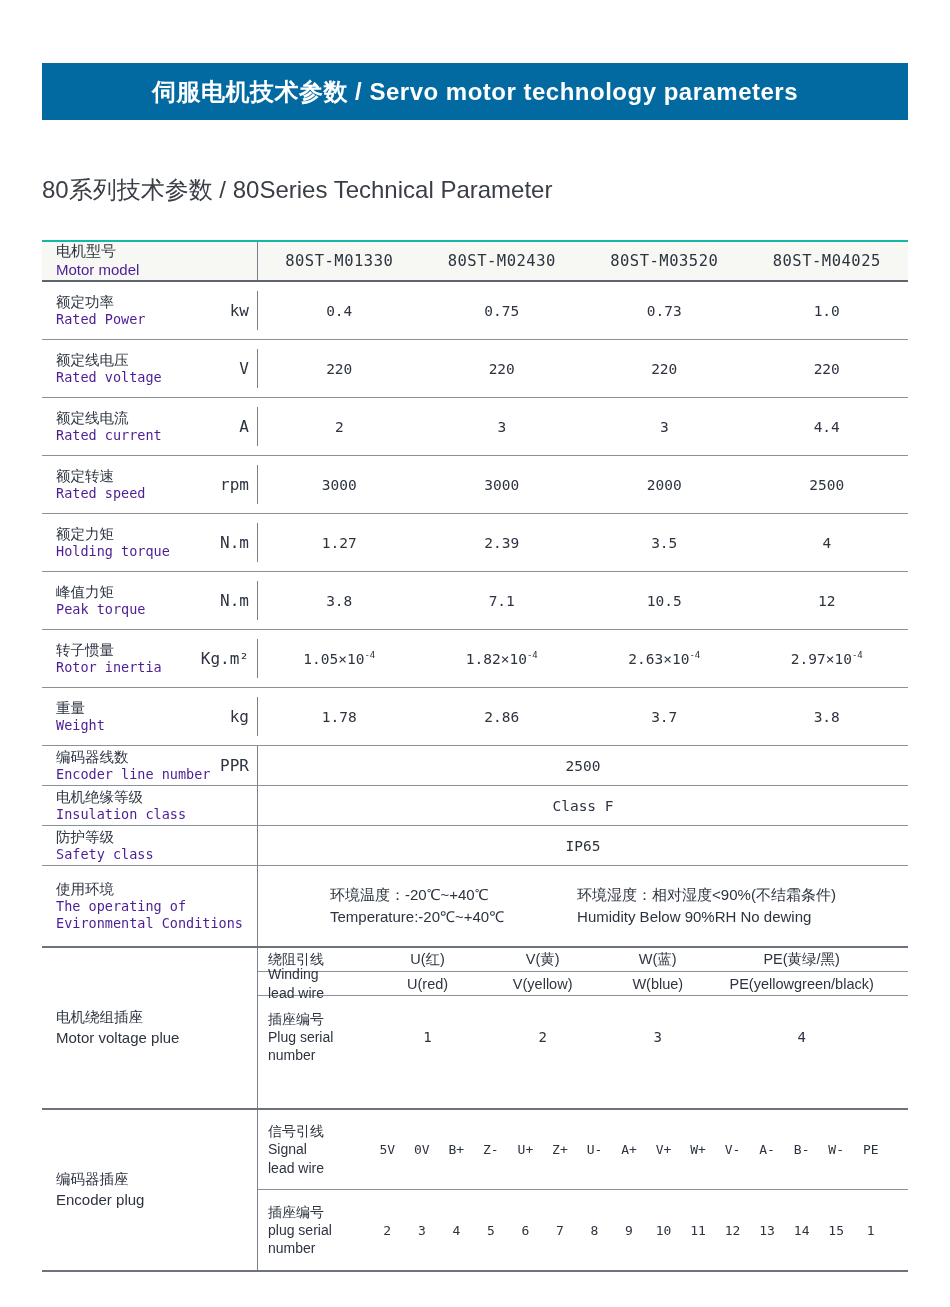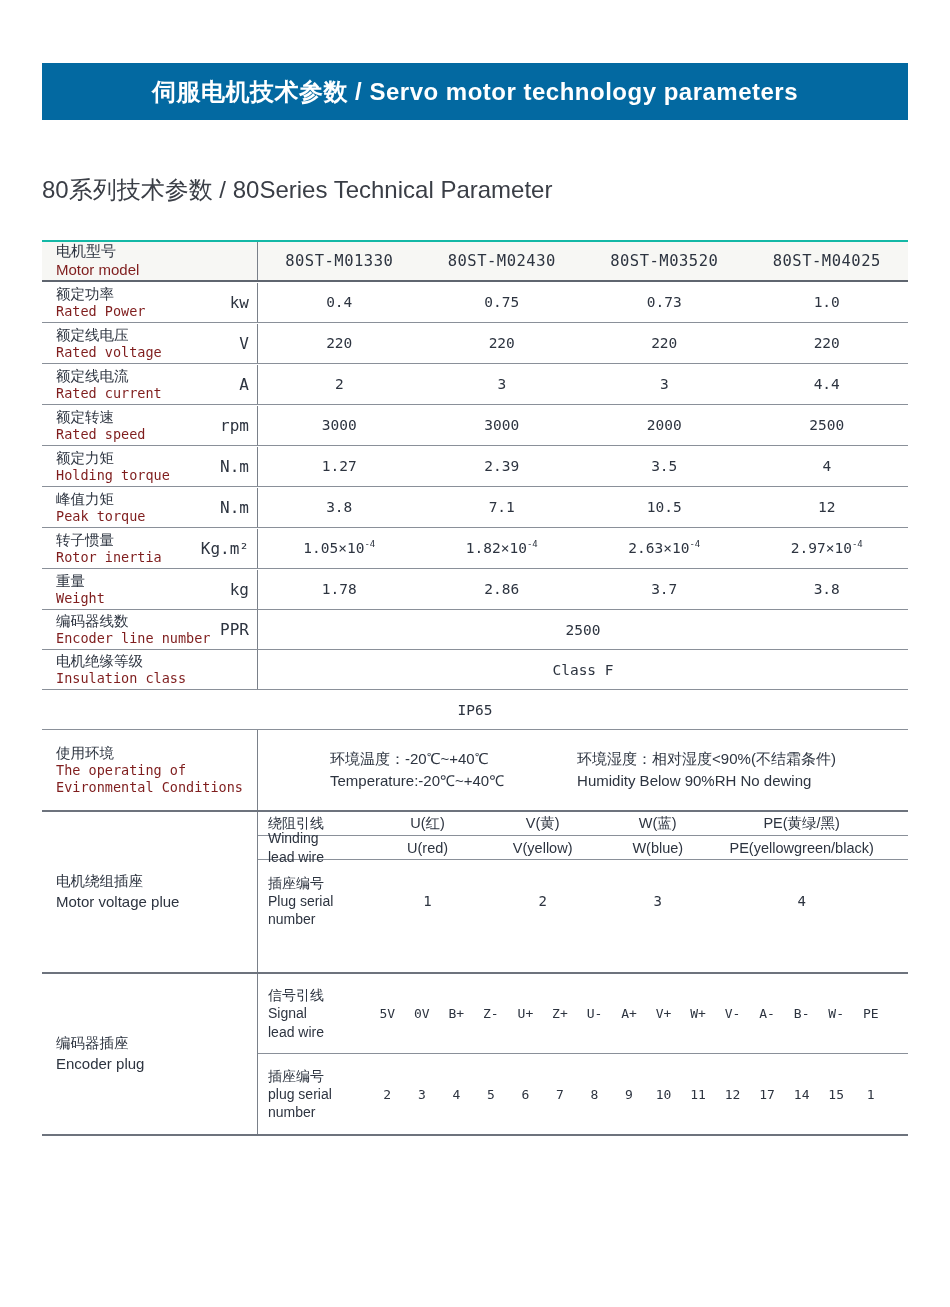--- a/index.html
+++ b/index.html
@@ -9,29 +9,29 @@
           display:flex;align-items:center;justify-content:center;}
   .banner-text{color:#ffffff;font-size:24px;font-weight:bold;letter-spacing:0.5px;}
 
   .page-title{position:absolute;left:42px;top:174px;font-size:24px;color:#3a3e46;}
 
   .tbl{position:absolute;left:42px;top:240px;width:866px;
        border-top:2px solid #14b8a6;border-bottom:2px solid #6d737d;box-sizing:border-box;}
 
   .row{display:flex;border-bottom:1px solid #8a9099;box-sizing:border-box;}
   .row.hdr{height:40px;border-bottom:2px solid #5f656f;background:#f7f7f4;}
-  .row.h41{height:41px;align-items:center;}
+  .row.h41{height:58px;align-items:center;}
   .row.h40{height:40px;}
   .row.env{height:82px;border-bottom:2px solid #6d737d;}
 
   .lcol{width:216px;min-width:216px;border-right:1px solid #7a8089;box-sizing:border-box;
         display:flex;align-items:center;justify-content:space-between;padding:2px 8px 2px 14px;}
   .lbl{display:flex;flex-direction:column;justify-content:center;line-height:1.25;}
   .zh{font-size:14.5px;color:#2d3440;}
-  .en{font-size:13.5px;font-family:"DejaVu Sans Mono",monospace;color:#7f1d1d;}
+  .en{font-size:13.5px;font-family:"DejaVu Sans Mono",monospace;color:#4c1d95;}
   .hdr .zh{font-size:15px;}
   .hdr .en{font-family:"Liberation Sans",sans-serif;font-size:15px;}
   .unit{font-family:"DejaVu Sans Mono",monospace;font-size:16px;white-space:nowrap;padding-left:4px;}
 
   .dcols{flex:1;display:flex;}
   .dcol{flex:1;display:flex;align-items:center;justify-content:center;
         font-family:"DejaVu Sans Mono",monospace;font-size:14.5px;}
   .model{font-size:15.5px;letter-spacing:0.5px;}
   sup.exp{font-size:9px;font-family:"DejaVu Sans Mono",monospace;margin-top:-8px;}
   .dmerge{flex:1;display:flex;align-items:center;justify-content:center;
@@ -246,20 +246,27 @@
       <div class="lbl">
         <span class="zh">电机绝缘等级</span>
         <span class="en">Insulation class</span>
       </div>
       <span class="unit"></span>
     </div>
     <div class="dmerge">Class F</div>
   </div>
 
   <div class="row h40">
+    <div class="lcol">
+      <div class="lbl">
+        <span class="zh">防护等级</span>
+        <span class="en">Safety class</span>
+      </div>
+      <span class="unit"></span>
+    </div>
     <div class="dmerge">IP65</div>
   </div>
 
   <div class="row env">
     <div class="lcol">
       <div class="lbl">
         <span class="zh">使用环境</span>
         <span class="en">The operating of</span>
         <span class="en">Evironmental Conditions</span>
       </div>
@@ -353,21 +360,21 @@
         <div class="scol">3</div>
         <div class="scol">4</div>
         <div class="scol">5</div>
         <div class="scol">6</div>
         <div class="scol">7</div>
         <div class="scol">8</div>
         <div class="scol">9</div>
         <div class="scol">10</div>
         <div class="scol">11</div>
         <div class="scol">12</div>
-        <div class="scol">17</div>
+        <div class="scol">13</div>
         <div class="scol">14</div>
         <div class="scol">15</div>
         <div class="scol">1</div>
       </div>
     </div>
   </div>
 
 </div>
 
 </body></html>

